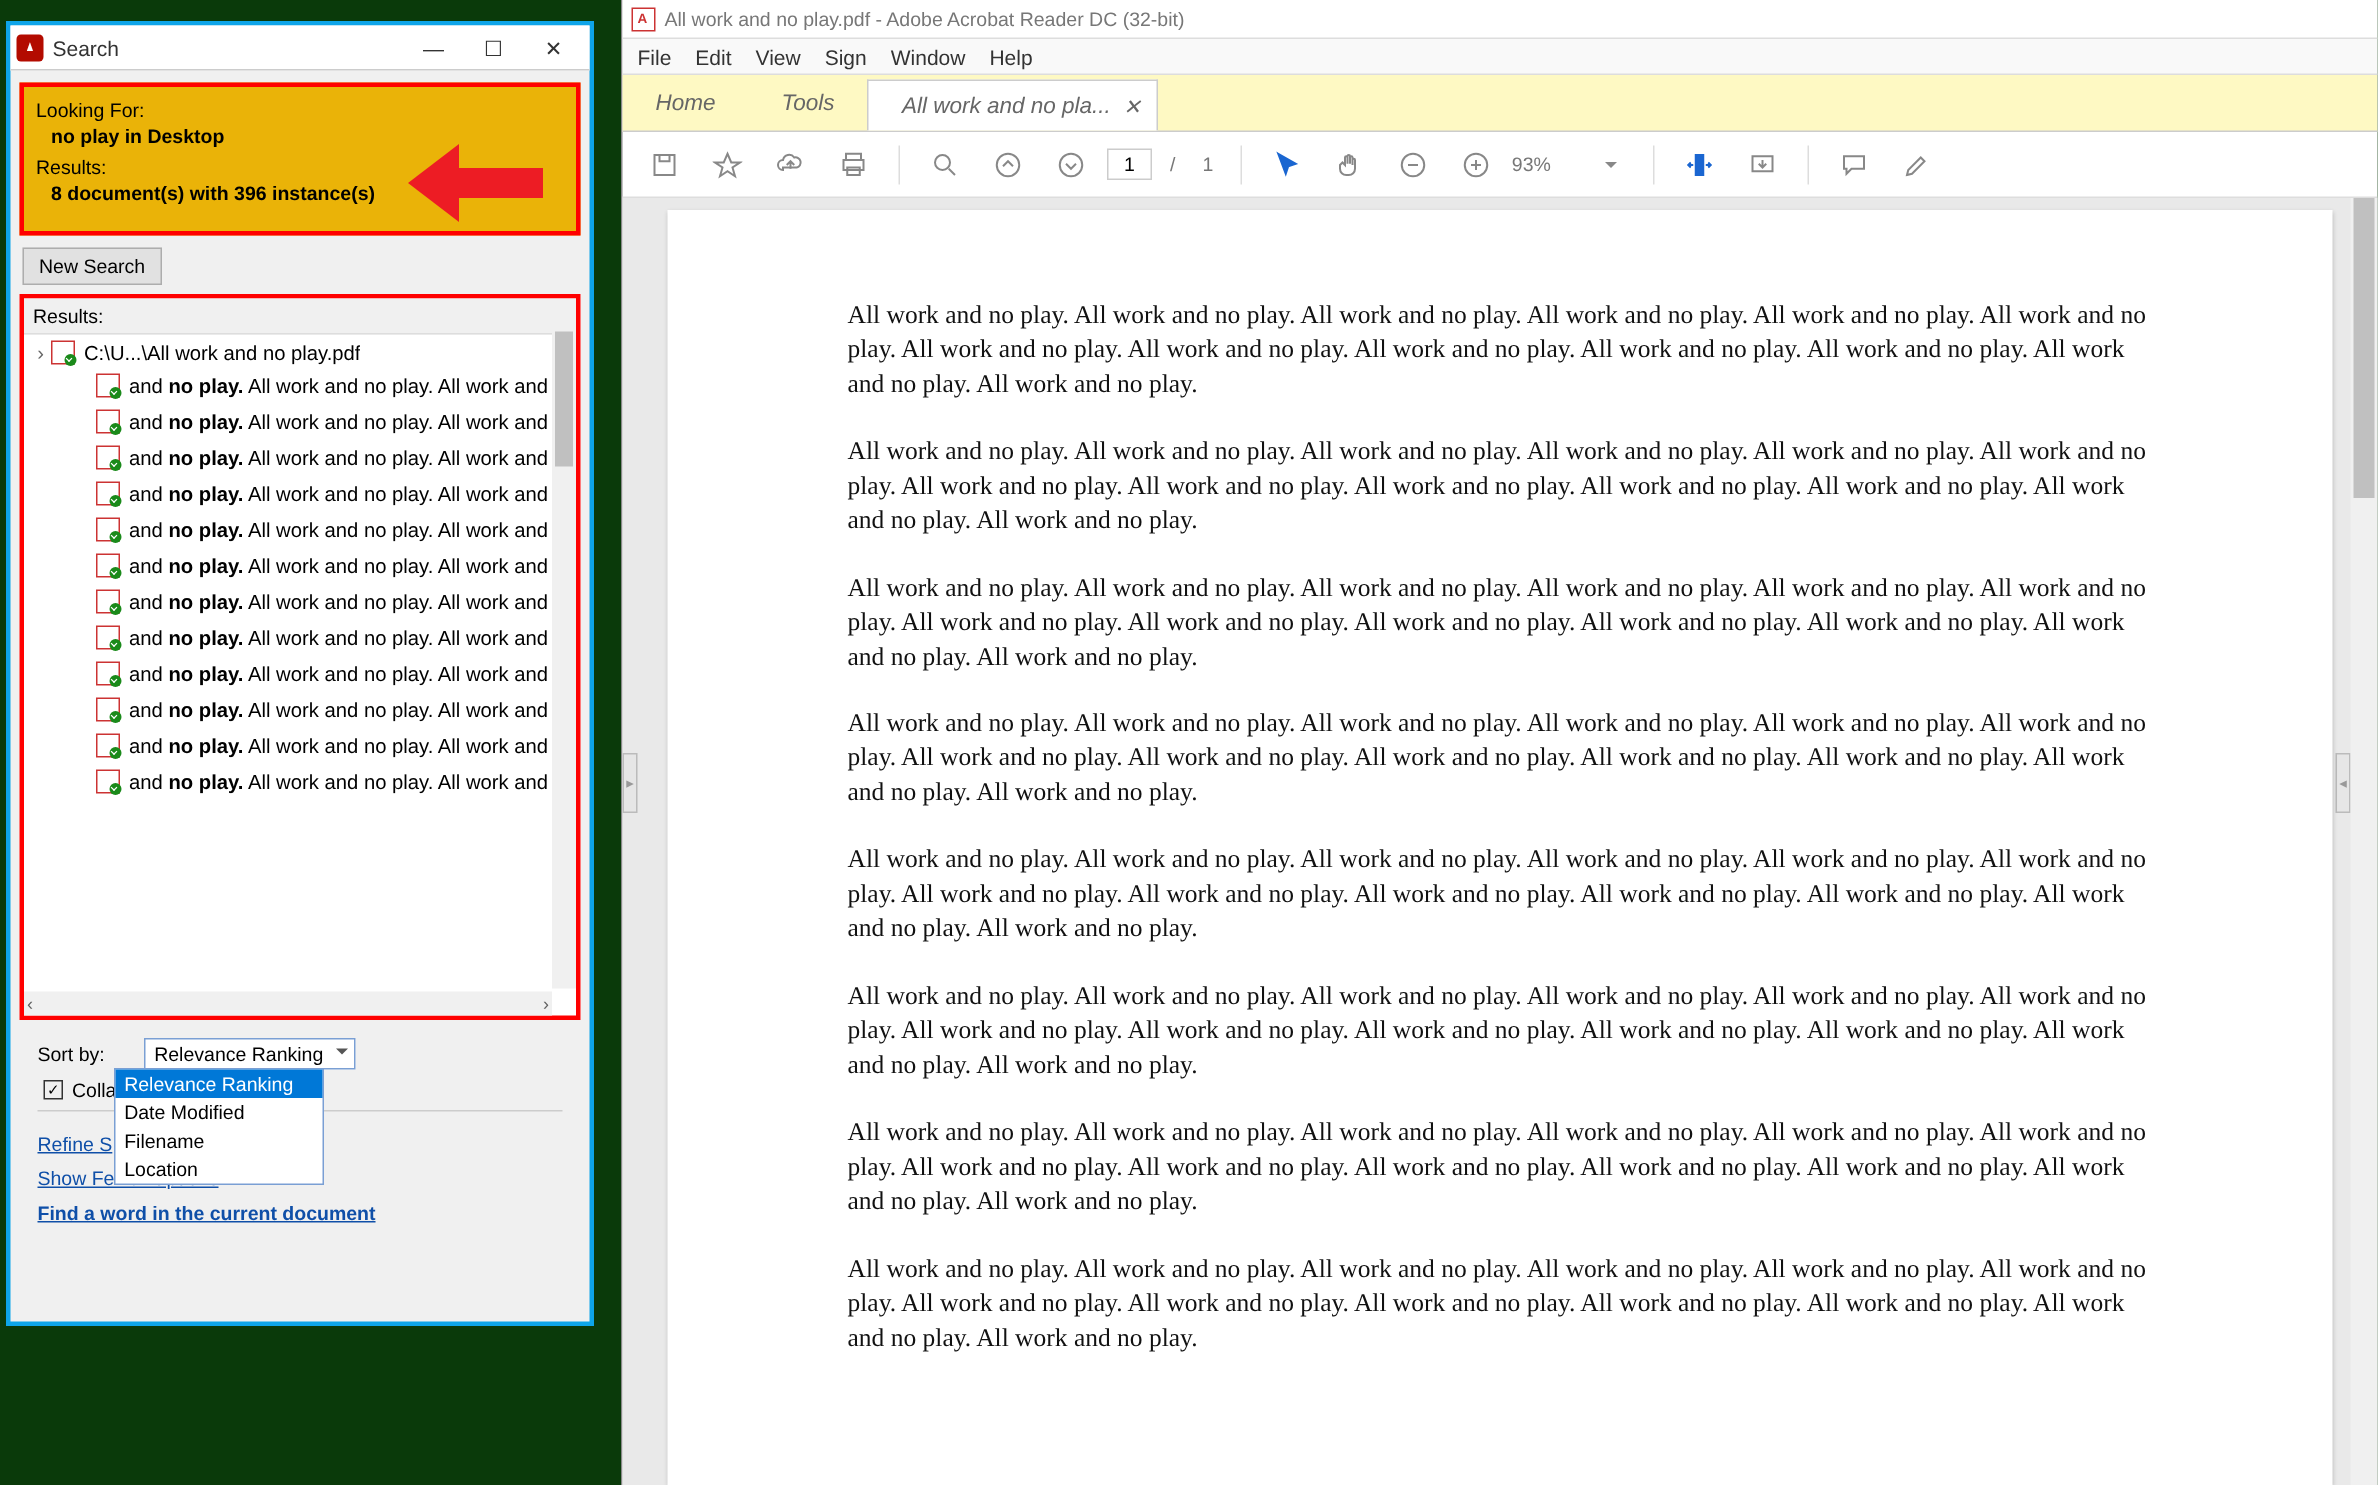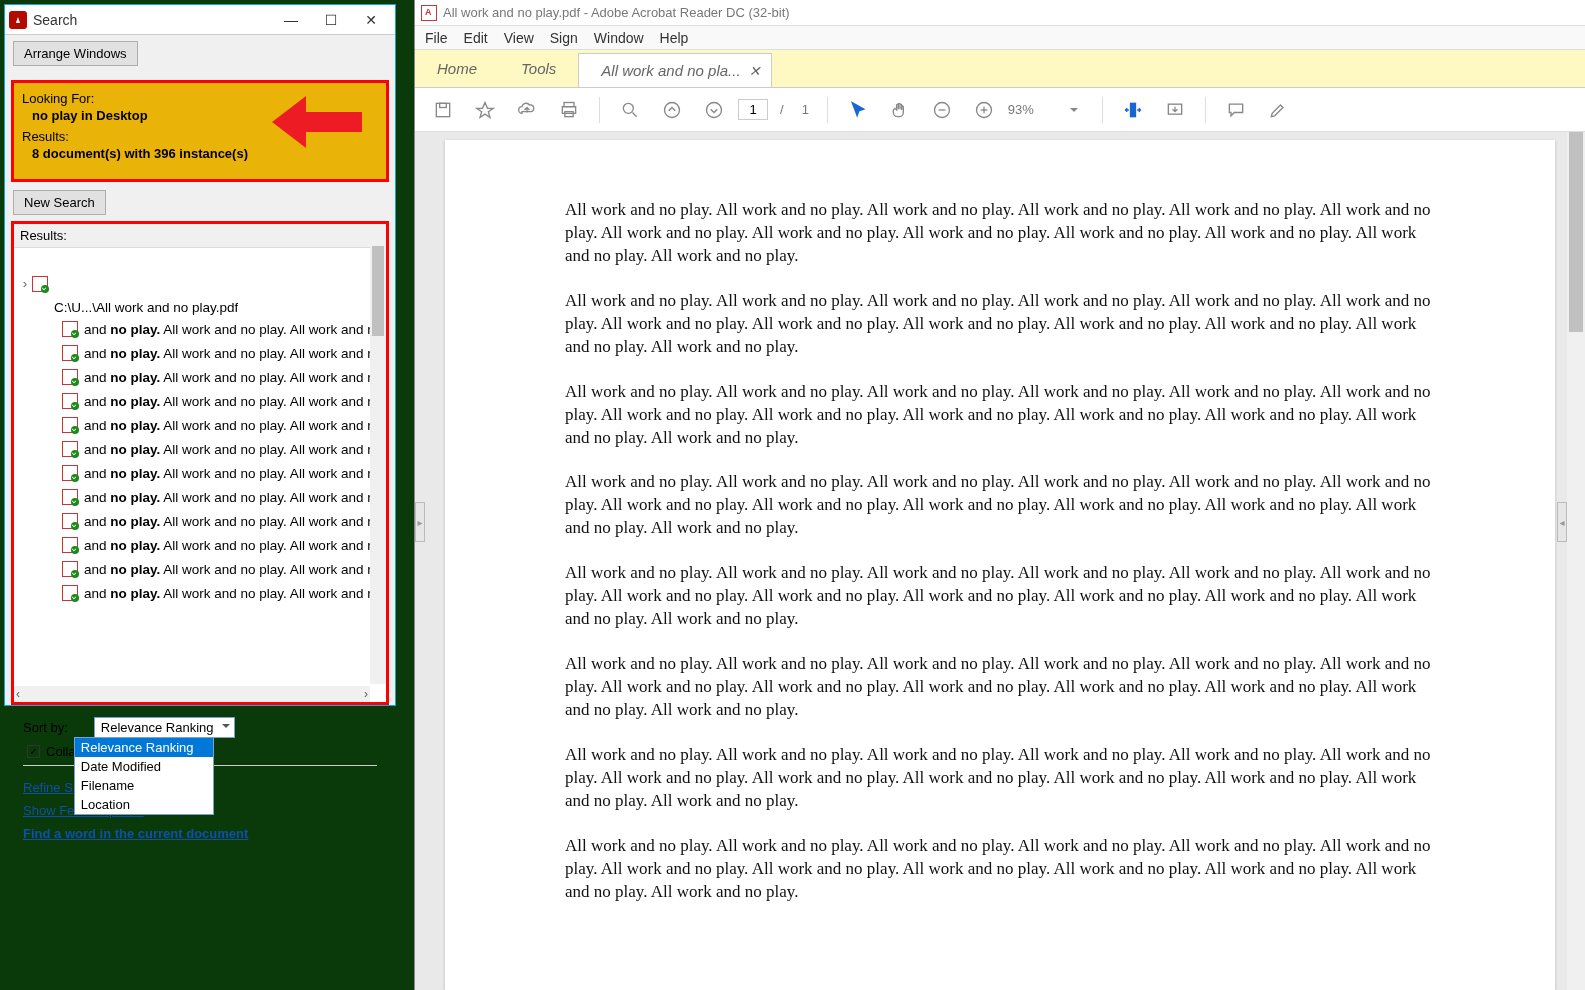--- a/index.html
+++ b/index.html
@@ -1,19 +1,19 @@
 <!DOCTYPE html>
 <html><head>
   <meta charset="utf-8">
   <style>
     * { margin: 0; padding: 0; box-sizing: border-box; font-family: "Segoe UI", Tahoma, sans-serif; }
     body { width: 1585px; height: 990px; overflow: hidden; background: #0a3a0a; position: relative; }
 
     
-    .search-window { position:absolute; left:4px; top:4px; width:392px; height:702px; background:#f0f0f0; border:1px solid #0ea5e9; }
+    .search-window { position:absolute; left:4px; top:14px; width:392px; height:870px; background:#f0f0f0; border:3px solid #0ea5e9; }
     .search-titlebar { height:30px; background:#fff; display:flex; align-items:center; padding:0 4px; border-bottom:1px solid #ccc;}
     .adobe-icon { width:18px; height:18px; background:#b30b00; border-radius:3px; margin-right:6px; display:flex; align-items:center; justify-content:center;}
     .adobe-icon::after{content:"▲"; color:#fff; font-size:10px; transform:scaleX(0.7);}
     .search-title { font-size:14px; color:#333; }
     .win-controls { margin-left:auto; display:flex; }
     .win-btn { width:40px; height:30px; display:flex; align-items:center; justify-content:center; font-size:14px; color:#333;}
     .arrange-bar { padding:6px 8px; }
     .arrange-btn, .newsearch-btn { background:#e1e1e1; border:1px solid #adadad; padding:4px 10px; font-size:13px; cursor:pointer;}
 
     .looking-box { margin:8px 6px 6px 6px; border:3px solid #f00; padding:8px 8px 12px 8px; background:#eab308;}
@@ -21,21 +21,21 @@
     .looking-box .bold { font-weight:600; font-size:13px; margin-left:10px; margin-bottom:6px;}
 
     .results-box { margin:6px; border:3px solid #f00; height:484px; background:#fff; position:relative;}
     .results-header { font-size:13px; padding:4px 6px; background:#f0f0f0; border-bottom:1px solid #ddd;}
     .tree { padding:2px 0; font-size:13.5px; overflow:hidden; height:430px;}
     .tnode { display:flex; align-items:center; padding:2px 4px; white-space:nowrap;}
     .tnode .caret { width:14px; text-align:center; color:#666; cursor:pointer;}
     .pdf-mini { width:16px; height:16px; background:#fff; border:1px solid #c33; margin-right:6px; position:relative;}
     .pdf-mini::after{content:""; position:absolute; right:-2px; bottom:-2px; width:8px; height:8px; background:#1a8a1a; border-radius:50%;}
     .pdf-mini::before{content:""; position:absolute; right:-1px; bottom:-1px; width:6px; height:6px; border-right:2px solid #fff; border-bottom:2px solid #fff; transform:rotate(45deg) scale(0.4); z-index:2;}
-    .tnode .txt { overflow:hidden; text-overflow:ellipsis;margin-top:48px;}
+    .tnode .txt { overflow:hidden; text-overflow:ellipsis;}
     .match { padding:4px 0 4px 48px; display:flex; align-items:center;}
     .match .pdf-mini{margin-left:0;}
     .match-text { font-size:13.5px; white-space:nowrap; overflow:hidden;}
     .match-text b{font-weight:700;}
     .vscroll { position:absolute; right:0; top:22px; bottom:18px; width:16px; background:#f0f0f0;}
     .vscroll .thumb { position:absolute; top:0; left:2px; width:12px; height:90px; background:#c0c0c0;}
     .hscroll { position:absolute; left:0; right:16px; bottom:0; height:16px; background:#f0f0f0; display:flex; justify-content:space-between; align-items:center; padding:0 2px;}
     .hscroll span{color:#606060; font-size:12px;}
 
     .sort-row { display:flex; align-items:center; padding:6px 10px 2px 18px; font-size:13px;}
@@ -97,23 +97,20 @@
   <div class="search-titlebar">
     <div class="adobe-icon"></div>
     <div class="search-title">Search</div>
     <div class="win-controls">
       <div class="win-btn">—</div>
       <div class="win-btn">☐</div>
       <div class="win-btn">✕</div>
     </div>
   </div>
 
-  <div class="arrange-bar">
-    <button class="arrange-btn">Arrange Windows</button>
-  </div>
 
   <div class="looking-box">
     <div class="lbl">Looking For:</div>
     <div class="bold">no play in Desktop</div>
     <div class="lbl">Results:</div>
     <div class="bold">8 document(s) with 396 instance(s)</div>
   </div>
 
   <div style="padding:2px 8px 0 8px">
     <button class="newsearch-btn">New Search</button>

